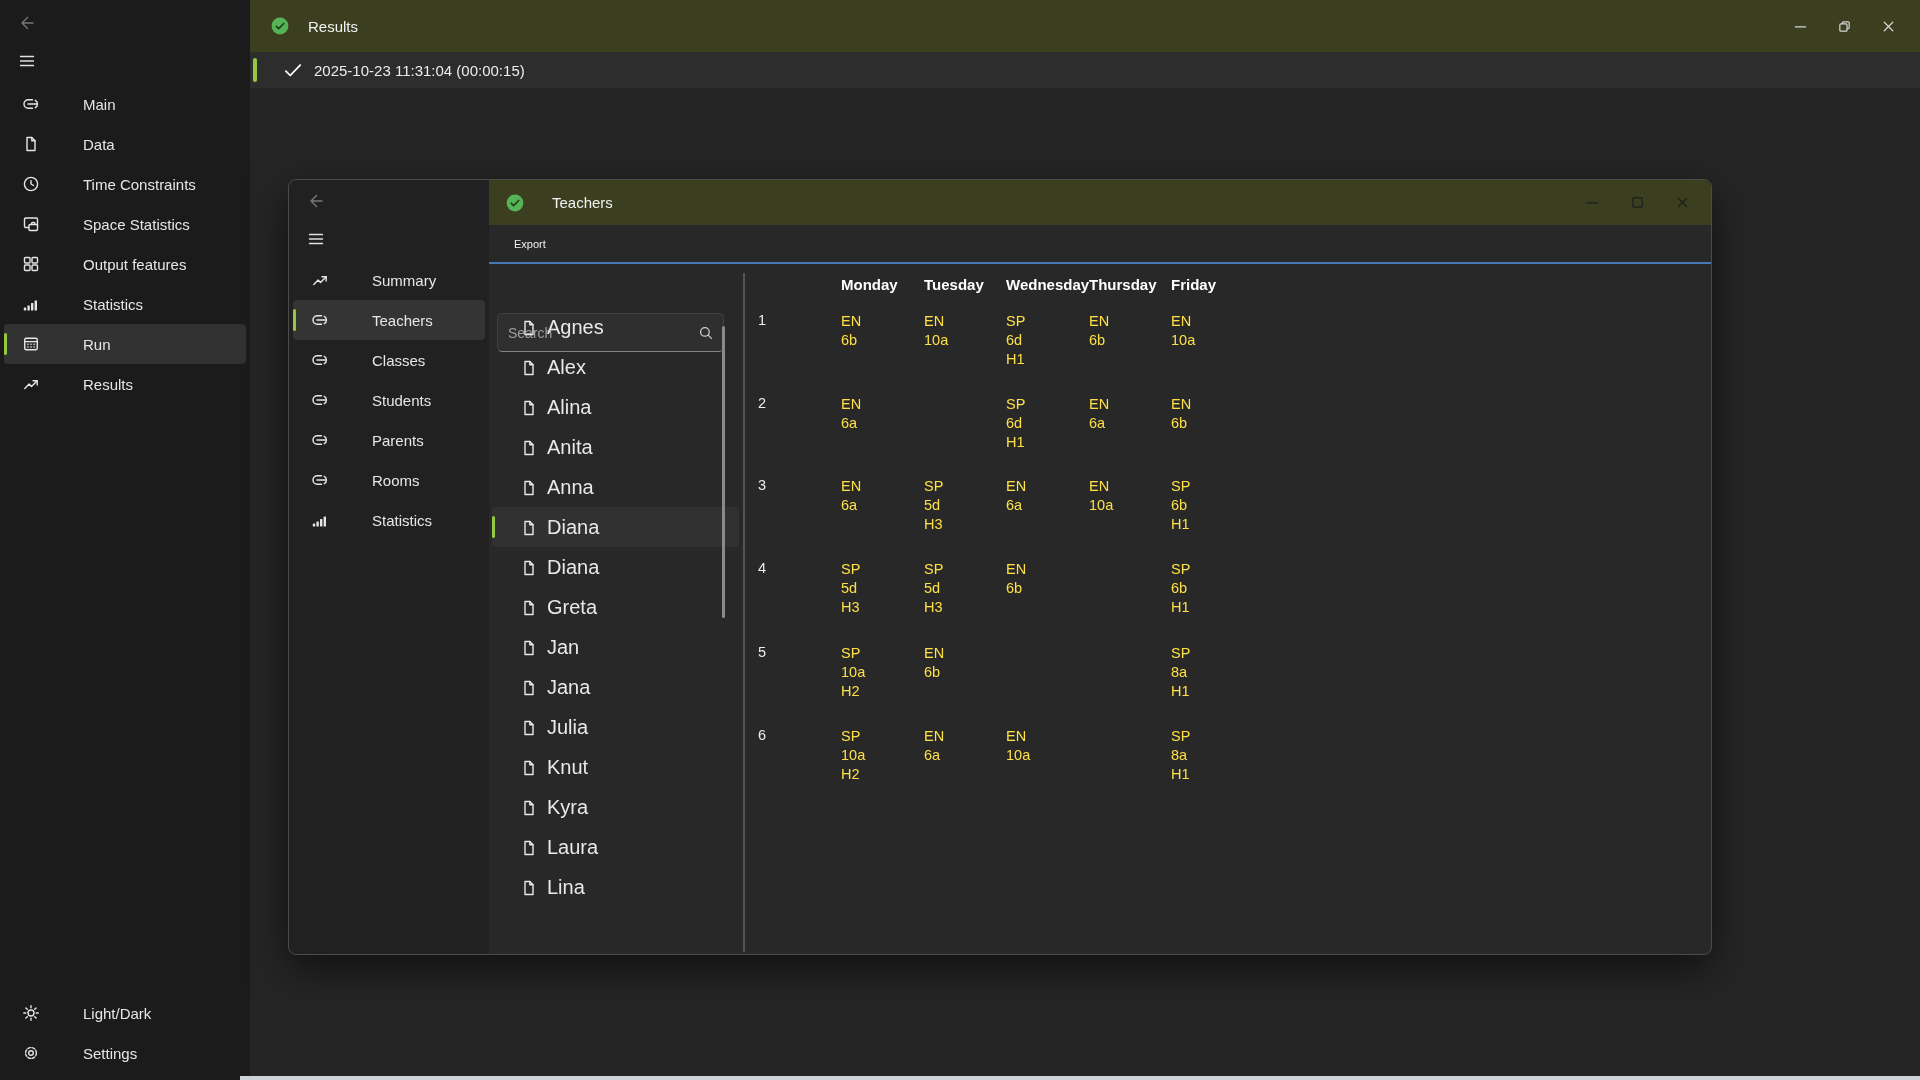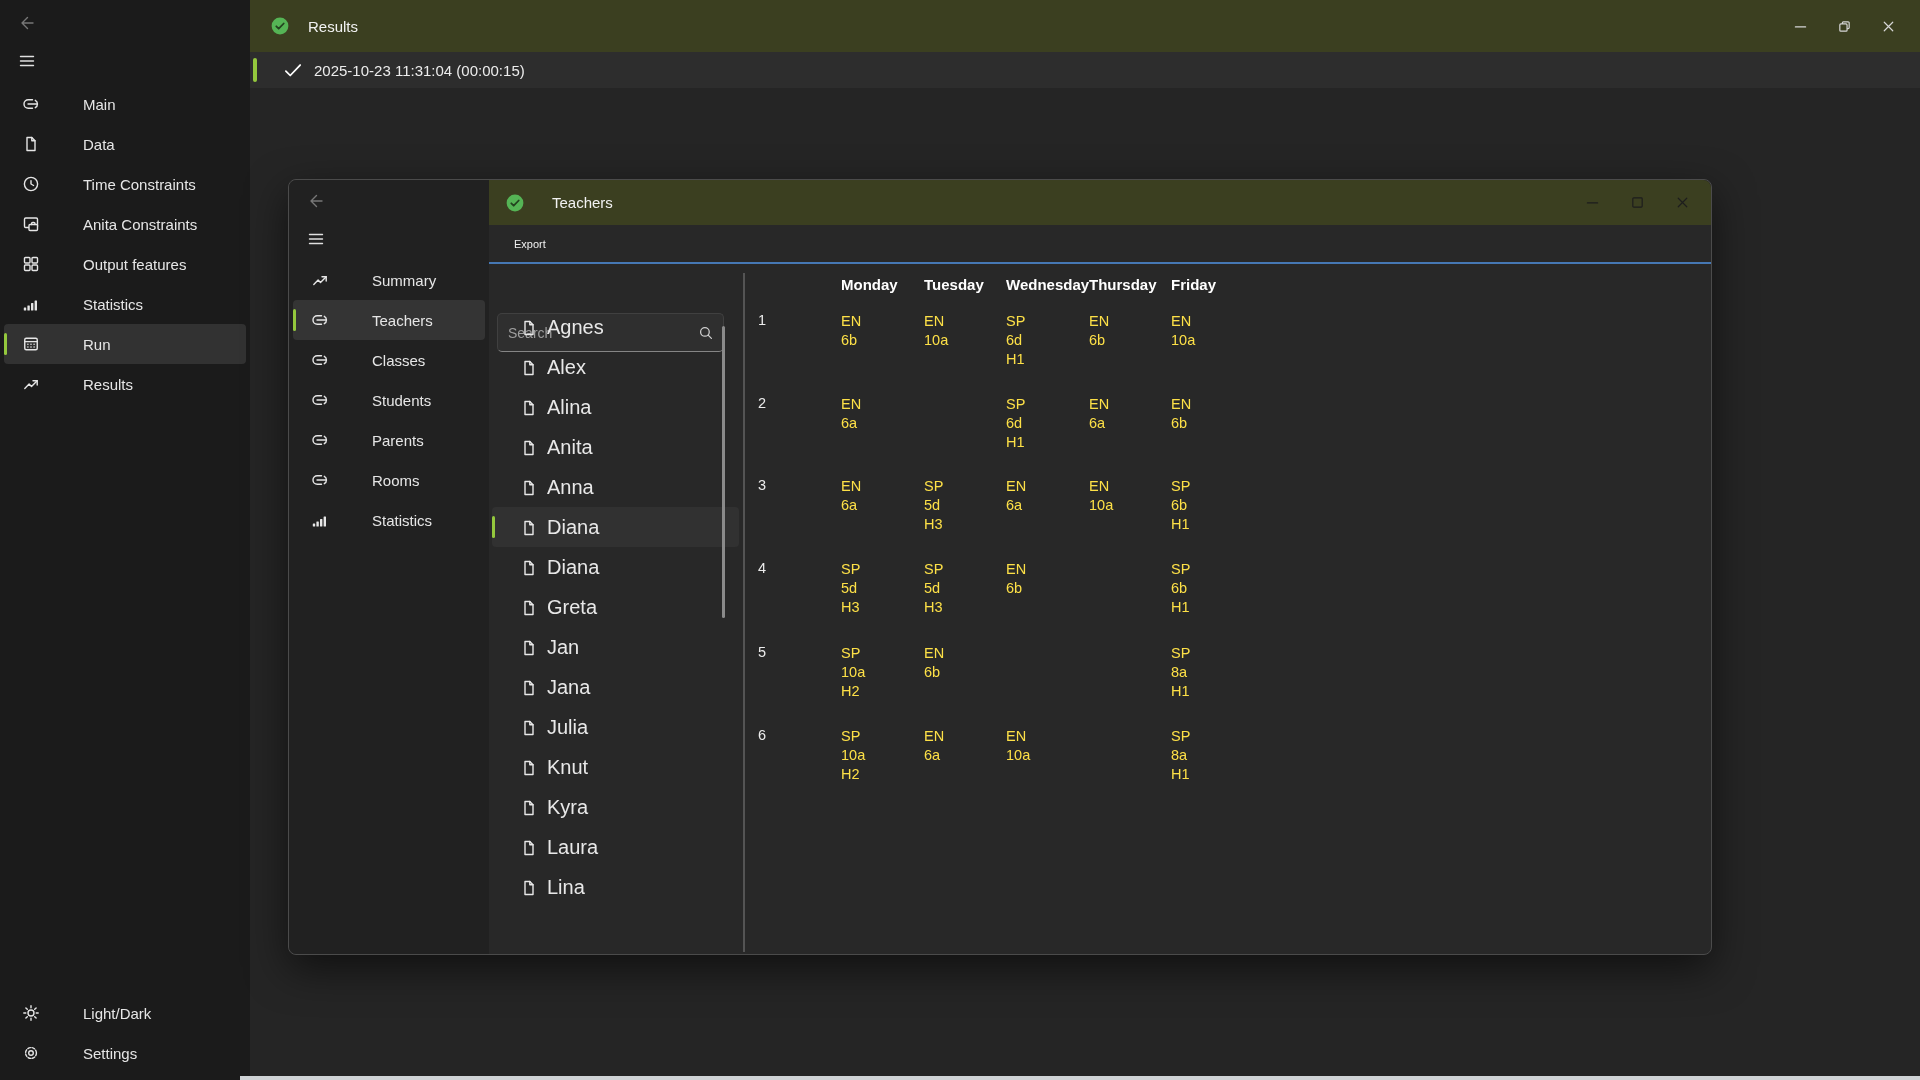--- a/index.html
+++ b/index.html
@@ -123,21 +123,21 @@
           <span class="lbl">Time Constraints</span>
         </div>
         <div class="nav-item">
           <span class="ico">
             <svg width="20" height="20" viewBox="0 0 20 20" fill="none" stroke="currentColor" stroke-width="1.4" stroke-linecap="round" stroke-linejoin="round">
               <rect x="3.5" y="4" width="13" height="9.5" rx="1.2"></rect>
               <rect x="8" y="10.5" width="8.5" height="6" rx="1" fill="#1b1b1b"></rect>
               <path d="M10.5 10.5v-.8a1.2 1.2 0 0 1 1.2-1.2h1.1a1.2 1.2 0 0 1 1.2 1.2v.8" fill="none"></path>
             </svg>
           </span>
-          <span class="lbl">Anita Constraints</span>
+          <span class="lbl">Space Statistics</span>
         </div>
         <div class="nav-item">
           <span class="ico">
             <svg width="20" height="20" viewBox="0 0 20 20" fill="none" stroke="currentColor" stroke-width="1.4" stroke-linecap="round" stroke-linejoin="round">
               <rect x="3.5" y="3.5" width="5.5" height="5.5" rx=".9"></rect>
               <rect x="11" y="3.5" width="5.5" height="5.5" rx=".9"></rect>
               <rect x="3.5" y="11" width="5.5" height="5.5" rx=".9"></rect>
               <rect x="11" y="11" width="5.5" height="5.5" rx=".9"></rect>
             </svg>
           </span>

